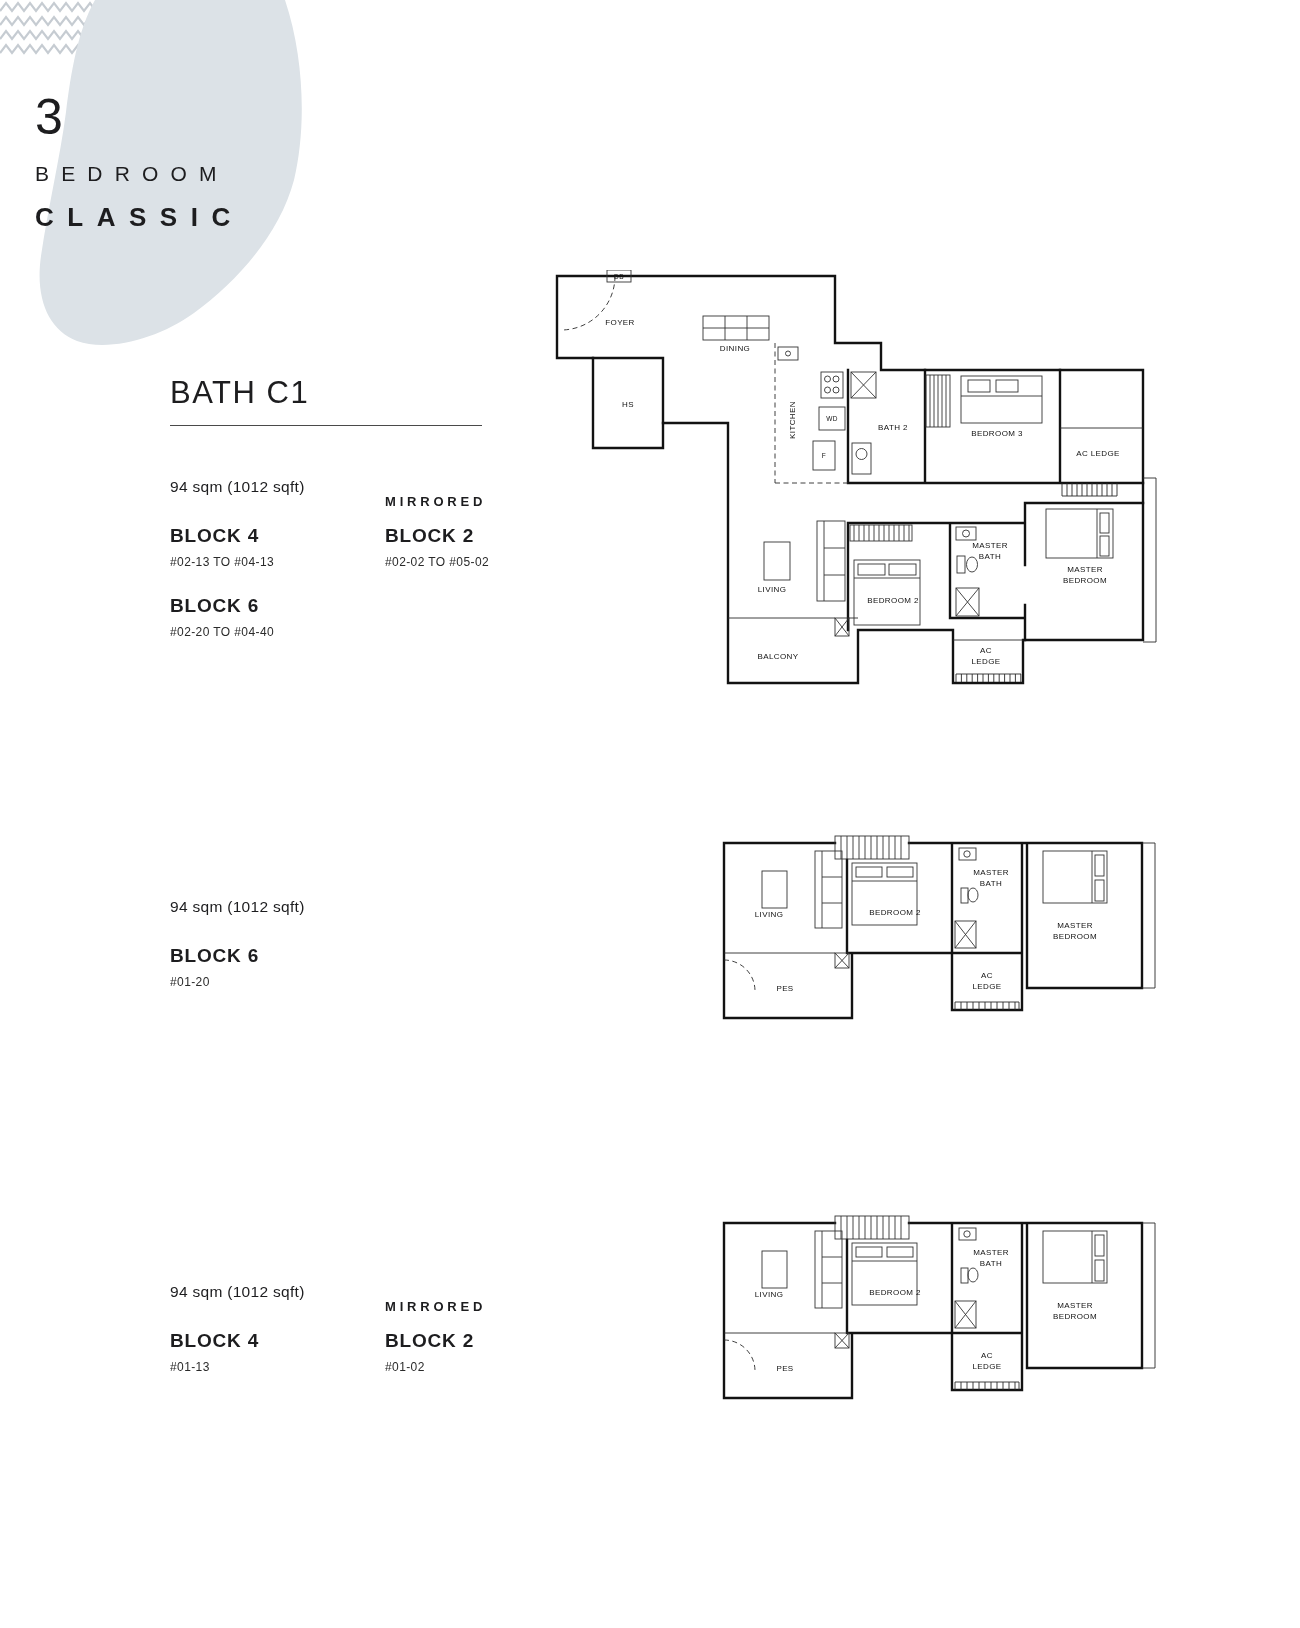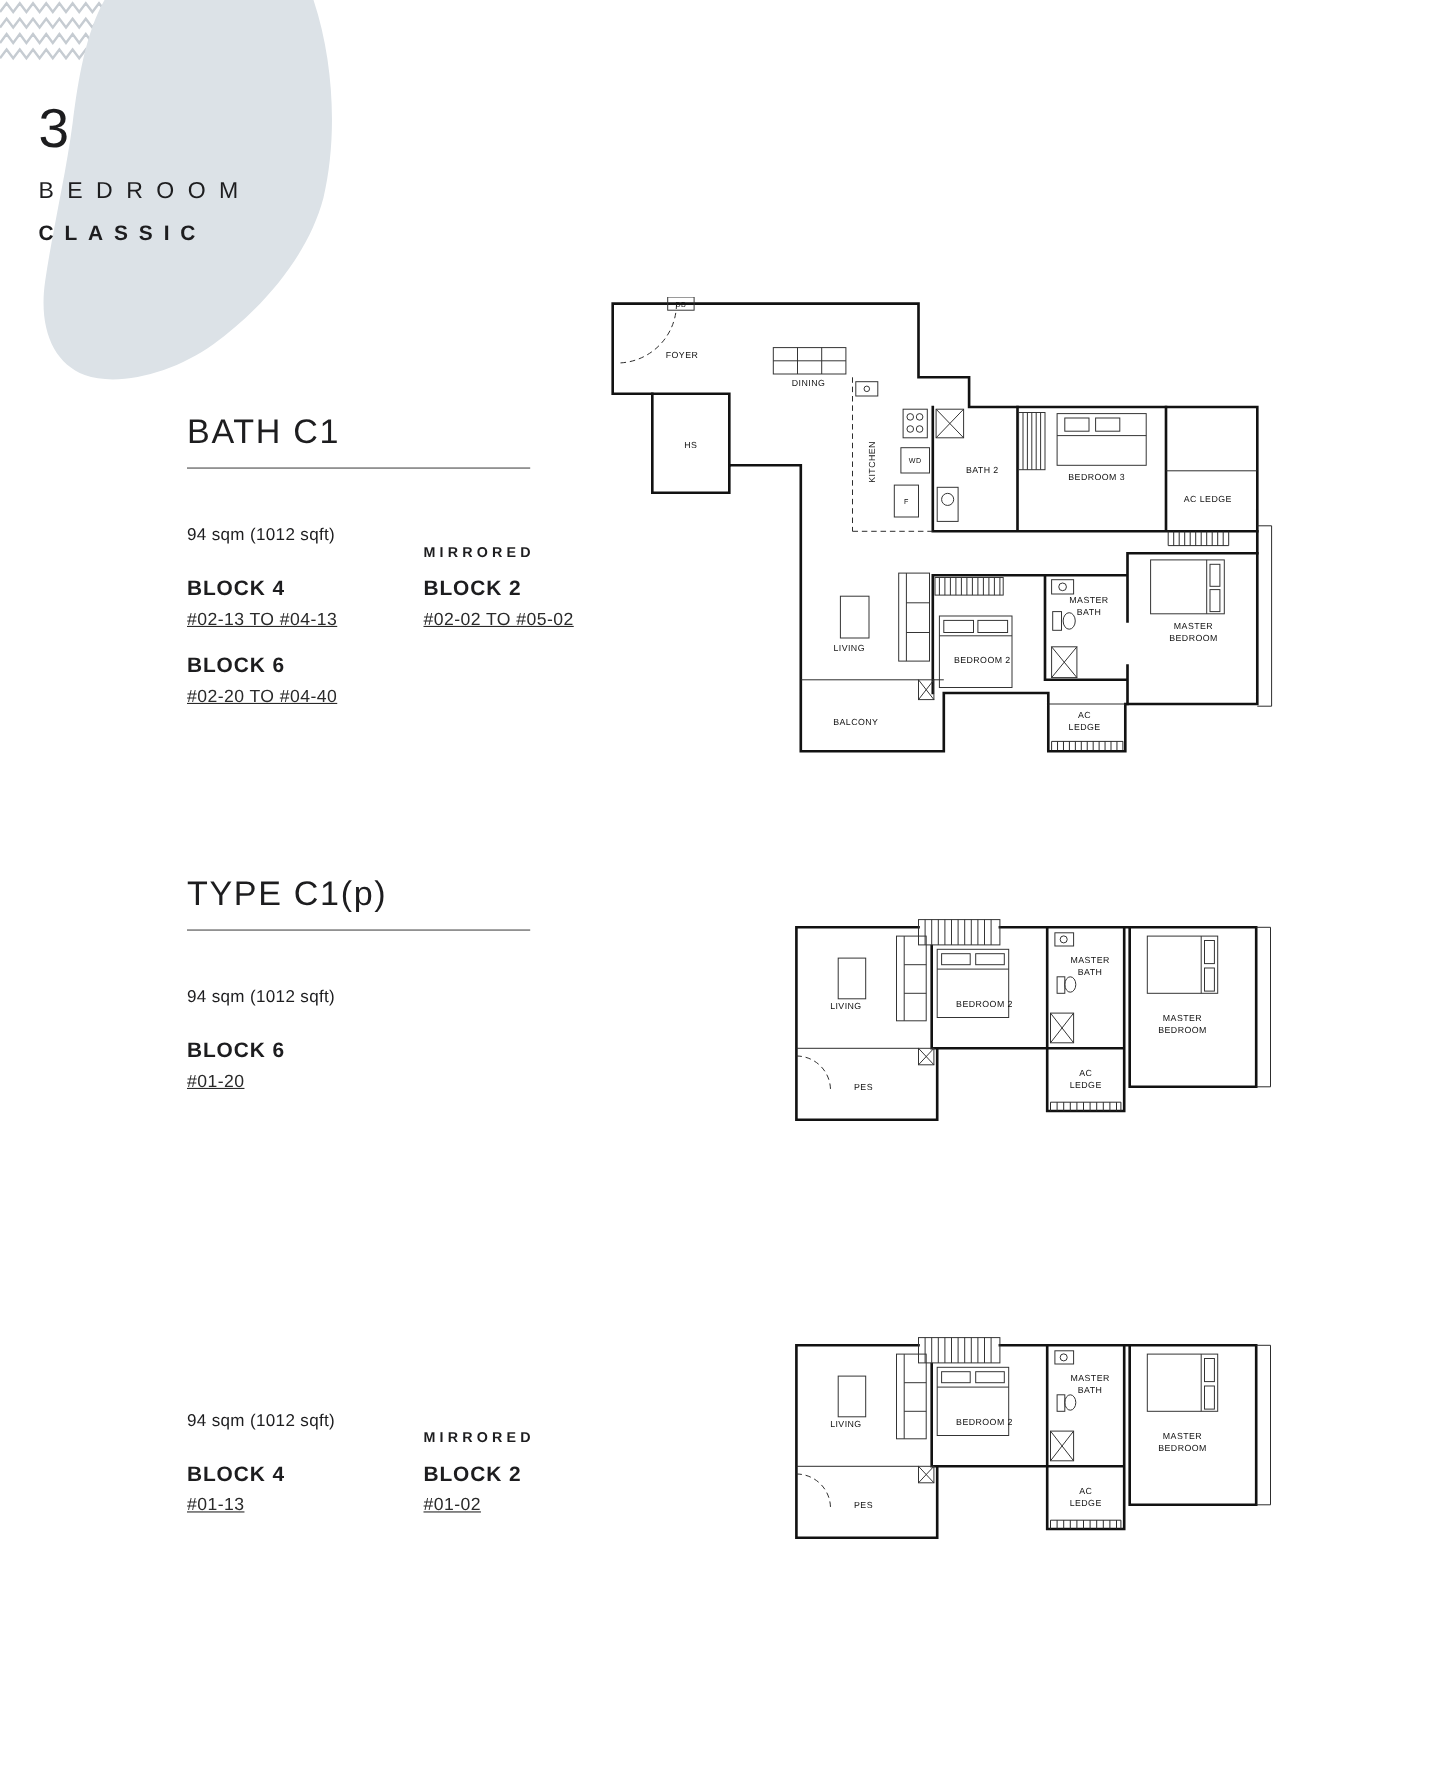--- a/index.html
+++ b/index.html
@@ -5,35 +5,35 @@
   html,body{margin:0;padding:0;}
   body{
     width:1300px;height:1628px;position:relative;background:#ffffff;
     font-family:"Liberation Sans",sans-serif;color:#1d1d1f;overflow:hidden;
   }
   .deco{position:absolute;top:0;left:0;}
   
   .brand{position:absolute;left:35px;top:92px;}
   .brand-number{font-size:50px;font-weight:300;line-height:1;letter-spacing:2px;}
   .brand-line1{font-size:21px;letter-spacing:0.58em;margin-top:20px;font-weight:400;}
-  .brand-line2{font-size:19px;letter-spacing:0.52em;margin-top:16px;font-weight:bold;}
+  .brand-line2{font-size:26px;letter-spacing:0.52em;margin-top:16px;font-weight:bold;}
   
   .section{position:absolute;left:170px;width:500px;}
   #sec1{top:375px;height:300px;}
   #sec2{top:795px;height:250px;}
   #sec3{top:1180px;height:250px;}
   .type-title{
     position:absolute;left:0;top:0;width:312px;font-size:31px;letter-spacing:1.5px;
     font-weight:500;padding-bottom:14px;border-bottom:1.5px solid #4a4a4a;
   }
   .area{position:absolute;left:0;top:60px;font-size:15.5px;letter-spacing:0.3px;margin-top:43px;}
   .mirrored{position:absolute;left:215px;top:119px;font-size:13px;font-weight:bold;letter-spacing:3.8px;}
   .block{position:absolute;}
   .block-name{font-size:19px;font-weight:bold;letter-spacing:0.8px;}
-  .block-units{font-size:16px;margin-top:8px;letter-spacing:0.4px;color:#2a2a2a;text-decoration:underline;}
+  .block-units{font-size:12px;margin-top:8px;letter-spacing:0.4px;color:#2a2a2a;}
   .pos-r1c1{left:0;top:150px;}
   .pos-r1c2{left:215px;top:150px;}
   .pos-r2c1{left:0;top:220px;}
   
   .plan{position:absolute;}
   #plan-c1{left:545px;top:270px;}
   #plan-c1p{left:715px;top:833px;}
   #plan-c1ap{left:715px;top:1213px;}
   .plan .wall{stroke:#121212;stroke-width:2.4;fill:none;stroke-linecap:square;}
   .plan .thin{stroke:#2a2a2a;stroke-width:0.9;fill:none;}
@@ -76,21 +76,20 @@
     <div class="block-name">BLOCK 2</div>
     <div class="block-units">#02-02 TO #05-02</div>
   </div>
   <div class="block pos-r2c1">
     <div class="block-name">BLOCK 6</div>
     <div class="block-units">#02-20 TO #04-40</div>
   </div>
 </div>
 
 <div class="section" id="sec2">
-  <div class="type-title">TYPE C1(p)</div>
   <div class="area">94 sqm (1012 sqft)</div>
   <div class="block pos-r1c1">
     <div class="block-name">BLOCK 6</div>
     <div class="block-units">#01-20</div>
   </div>
 </div>
 
 <div class="section" id="sec3">
   <div class="area">94 sqm (1012 sqft)</div>
   <div class="mirrored">MIRRORED</div>

